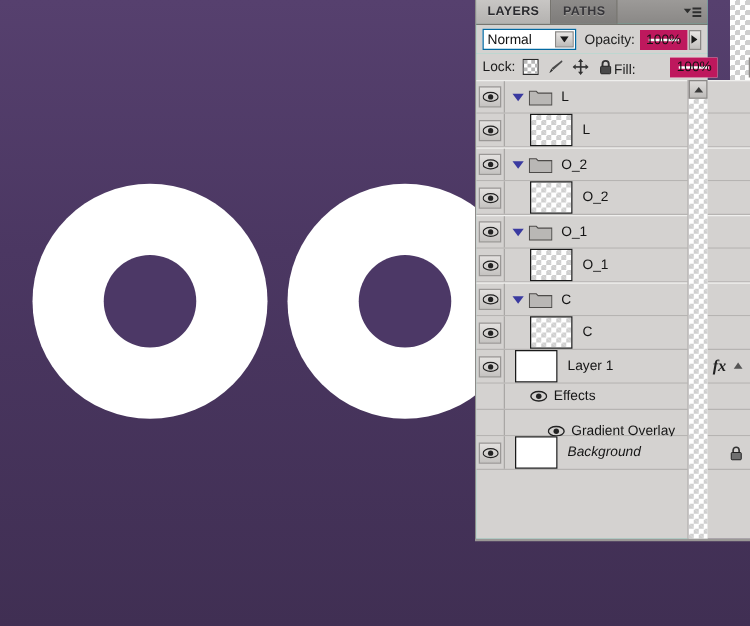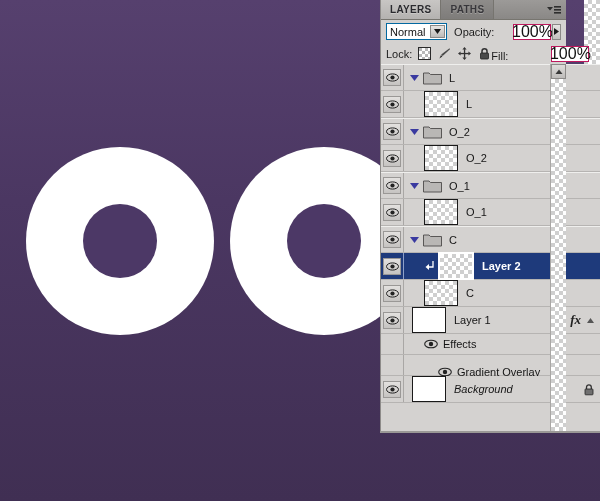--- a/index.html
+++ b/index.html
@@ -112,26 +112,26 @@
     background: linear-gradient(to bottom, #e8e6e4, #bdbbb9);
     border: 1px solid #8b8987;
     box-sizing: border-box;
     display: flex; align-items: center; justify-content: center;
   }
   .lbl { font-size: 11px; color: #1c1c1c; }
   #opacity-label { margin-left: 7px; }
   .num-field {
     width: 38px; height: 16px;
     background: #fff;
-    border: 1px solid #be185d;
-    box-sizing: border-box;
-    font-size: 16px;
+    border: 7px solid #be185d;
+    box-sizing: border-box;
+    font-size: 11px;
     color: #111;
     display: flex; align-items: center; justify-content: center;
-    margin-left: 19px;
+    margin-left: 4px;
   }
   .stepper {
     width: 14px; height: 16px;
     background: linear-gradient(to bottom, #e8e6e4, #c2c0be);
     border: 1px solid #8b8987;
     box-sizing: border-box;
     margin-left: 1px;
     display: flex; align-items: center; justify-content: center;
   }
 
@@ -546,40 +546,20 @@
         </span>
         <span class="folder-icon">
           <svg width="19" height="15" viewBox="0 0 19 15">
               <path d="M0.5 3 H6 L7.5 4.5 H18.5 V14 H0.5 Z" fill="#b9b7b5" stroke="#4d4b49" stroke-width="0.9"></path>
             </svg>
         </span>
         <span class="layer-name">C</span>
       </div>
     </div>
 
-    <div class="layer-row selected">
-      <div class="eye-cell">
-        <span class="eye-btn">
-          <svg width="13" height="9" viewBox="0 0 13 9">
-              <ellipse cx="6.5" cy="4.5" rx="6" ry="3.6" fill="none" stroke="#222" stroke-width="1"></ellipse>
-              <circle cx="6.5" cy="4.5" r="2.1" fill="#222"></circle>
-            </svg>
-        </span>
-      </div>
-      <div class="row-body indent-sub">
-        <span class="clip-arrow">
-          <svg width="12" height="14" viewBox="0 0 12 14">
-            <path d="M9 2 V8 H4" fill="none" stroke="#ffffff" stroke-width="1.3"></path>
-            <polygon points="5,5 5,11 1.5,8" fill="#ffffff"></polygon>
-          </svg>
-        </span>
-        <span class="thumb checker selected-thumb"></span>
-        <span class="layer-name">Layer 2</span>
-      </div>
-    </div>
 
     <div class="layer-row">
       <div class="eye-cell">
         <span class="eye-btn">
           <svg width="13" height="9" viewBox="0 0 13 9">
               <ellipse cx="6.5" cy="4.5" rx="6" ry="3.6" fill="none" stroke="#222" stroke-width="1"></ellipse>
               <circle cx="6.5" cy="4.5" r="2.1" fill="#222"></circle>
             </svg>
         </span>
       </div>

